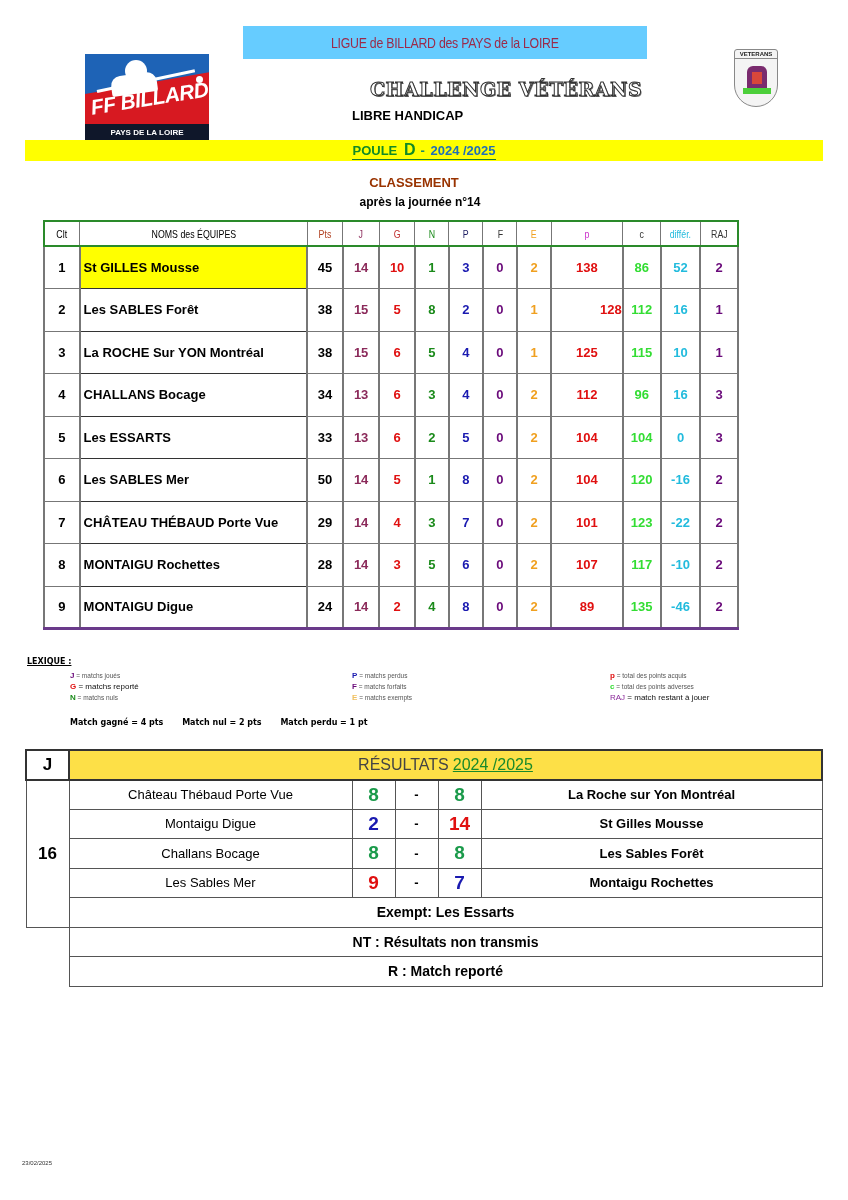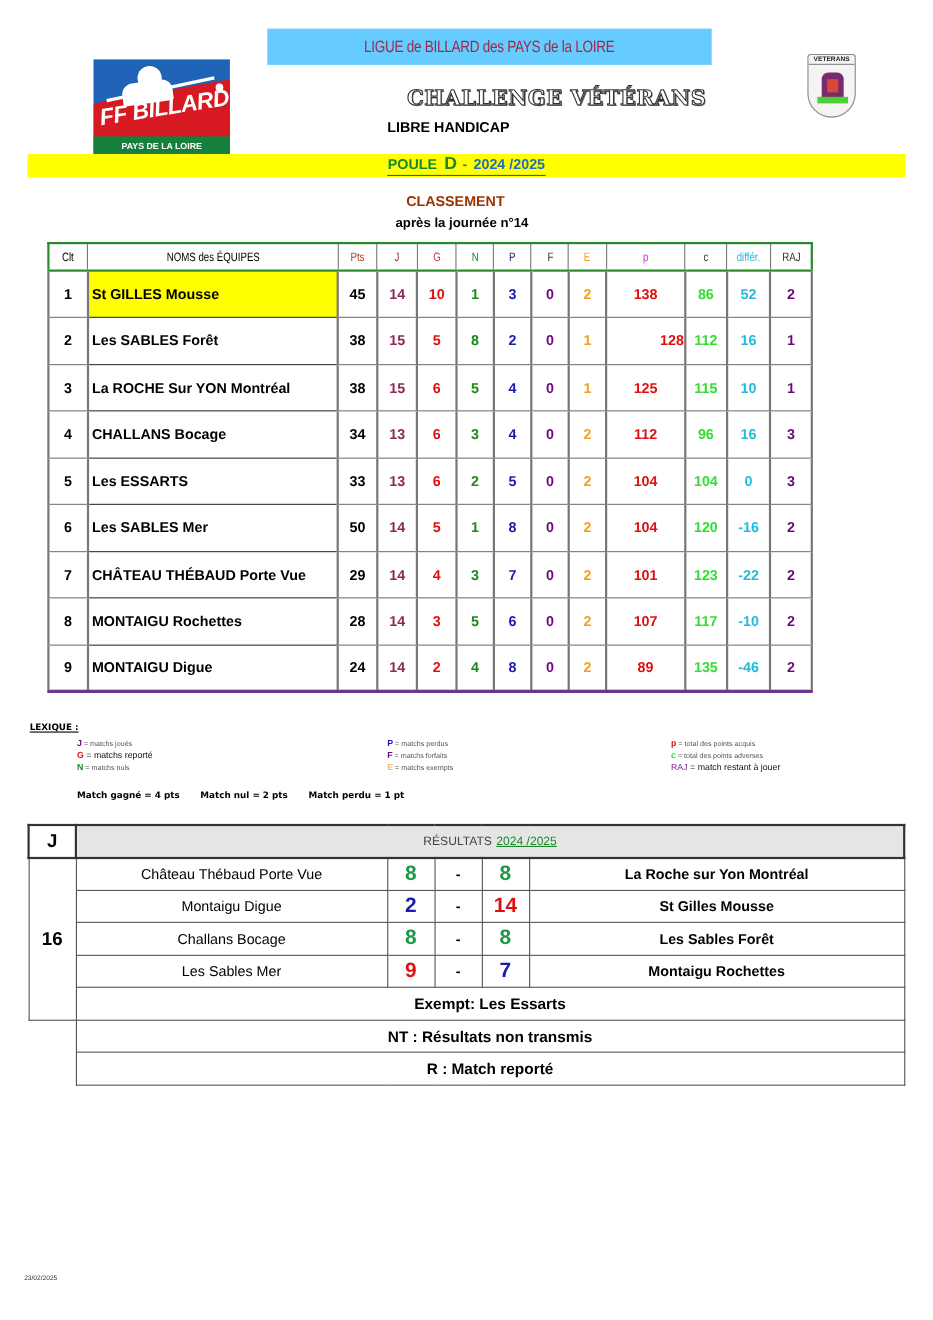--- a/index.html
+++ b/index.html
@@ -9,21 +9,21 @@
 
   
   #league-banner { left: 243px; top: 26px; width: 404px; height: 33px; background: #66ccff;
     display: flex; align-items: center; justify-content: center;
     font-family: "Liberation Sans Narrow", "Liberation Sans", sans-serif; font-size: 15px; color: #9b2a4a; letter-spacing: -0.3px; transform-origin: center; }
   #league-banner span { display: inline-block; transform: scaleX(0.82); }
 
   #ff-logo { left: 85px; top: 54px; width: 124px; height: 86px; background: #1e63b6; overflow: hidden; }
   #ff-logo .red { position: absolute; left: 0; top: 40px; width: 124px; height: 60px; background: #d71921;
     transform: skewY(-10deg); transform-origin: left top; }
-  #ff-logo .band { position: absolute; left: 0; bottom: 0; width: 124px; height: 16px; background: #15803d;
+  #ff-logo .band { position: absolute; left: 0; bottom: 0; width: 124px; height: 16px; background: #0f172a;
     color: #fff; font-size: 8px; font-weight: bold; display: flex; align-items: center; justify-content: center; }
   #ff-logo .txt { position: absolute; left: 4px; top: 42px; color: #fff; font-weight: bold; font-style: italic;
     font-size: 21px; transform: rotate(-9deg); transform-origin: left top; letter-spacing: -0.5px; }
   #ff-logo .player { position: absolute; left: 40px; top: 6px; width: 22px; height: 22px; border-radius: 50%; background: #fff; }
   #ff-logo .cue { position: absolute; left: 12px; top: 36px; width: 100px; height: 3px; background: #fff; transform: rotate(-12deg); transform-origin: left; }
   #ff-logo .body-shape { position: absolute; left: 26px; top: 20px; width: 46px; height: 20px; background: #fff; border-radius: 10px 10px 2px 2px; transform: rotate(-8deg); }
   #ff-logo .ball { position: absolute; right: 6px; top: 22px; width: 7px; height: 7px; border-radius: 50%; background: #fff; }
 
   #vet-badge { left: 734px; top: 49px; width: 44px; height: 58px; border: 1px solid #888; background: #f4f4f4;
     border-radius: 3px 3px 22px 22px; overflow: hidden; }
@@ -62,21 +62,21 @@
   .lex-item { position: absolute; font-size: 6.5px; color: #555; white-space: nowrap; }
   .lex-item .k { font-weight: bold; font-size: 8px; }
   .lex-item.big { font-size: 8px; color: #111; }
   #lexique .rules { position: absolute; left: 70px; top: 61px; font-family: "DejaVu Sans", sans-serif; font-weight: bold; font-size: 8px; white-space: nowrap; }
   #lexique .rules span { margin-right: 16px; }
 
   
   #results { left: 25px; top: 749px; width: 798px; border-collapse: collapse; }
   #results td { border: 1.5px solid #555; text-align: center; height: 29.5px; }
   #results .j-head { width: 43px; font-weight: bold; font-size: 17px; border: 2px solid #333; }
-  #results .res-head { background: #e5e5e5; font-family: "Liberation Sans Narrow", "Liberation Sans", sans-serif; font-size: 11px; color: #444; border: 2px solid #333; }
+  #results .res-head { background: #fde047; font-family: "Liberation Sans Narrow", "Liberation Sans", sans-serif; font-size: 16px; color: #444; border: 2px solid #333; }
   #results .res-head .yr { color: #1a8a2a; text-decoration: underline; margin-left: 4px; }
   #results .j-num { font-weight: bold; font-size: 17px; border: 1.5px solid #555; vertical-align: middle; }
   #results .home { font-size: 13px; width: 283px; }
   #results .sc { font-weight: bold; font-size: 19px; width: 43px; }
   #results .sep { font-weight: bold; font-size: 13px; width: 43px; }
   #results .away { font-weight: bold; font-size: 13px; }
   #results .note { font-weight: bold; font-size: 14px; }
   #results td.blank { border: none; }
 
   #footer-date { left: 22px; top: 1160px; font-size: 6px; color: #333; }

